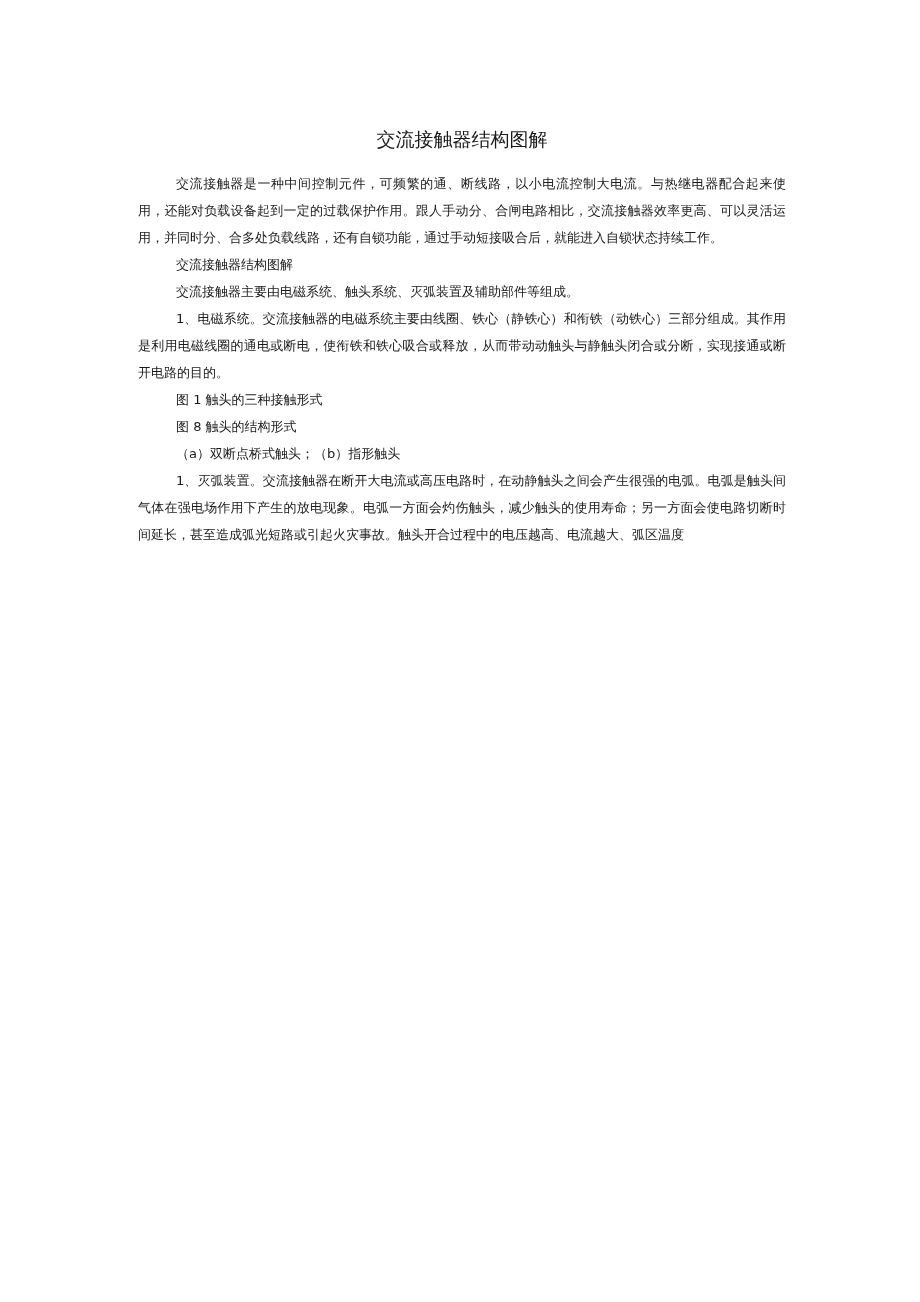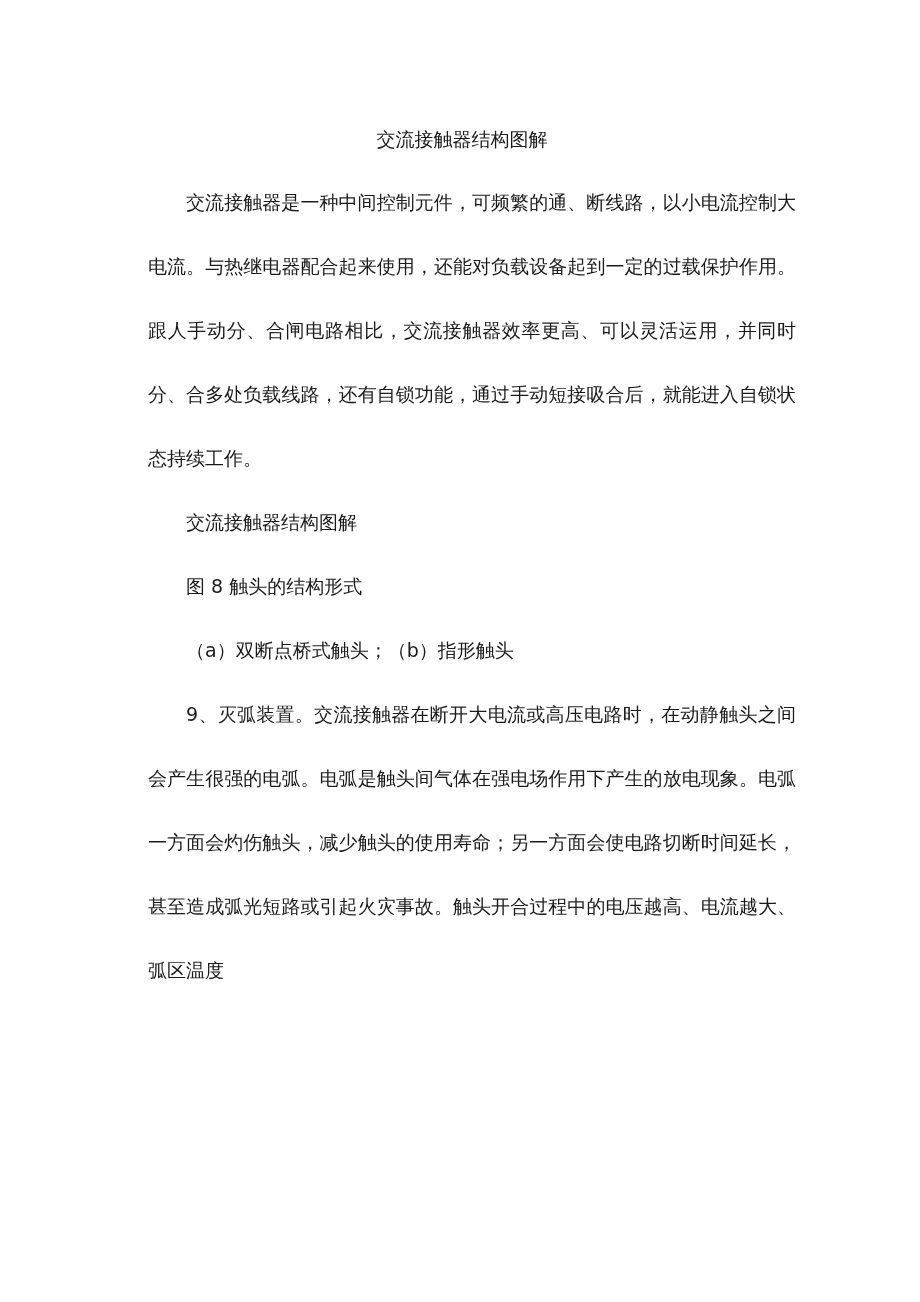--- a/index.html
+++ b/index.html
@@ -27,40 +27,43 @@
       left: 0;
       width: 648px;
       text-align: center;
       font-size: 19px;
       line-height: 30px;
       letter-spacing: 0;
     }
     .body {
       position: absolute;
       top: 170px;
-      left: 10px;
+      left: 0;
       width: 648px;
-      font-size: 19px;
-      line-height: 64px;
+      font-size: 13px;
+      line-height: 27px;
       text-align: justify;
     }
     .p {
       margin: 0;
       padding: 0;
     }
     .indent {
       text-indent: 38px;
     }
   </style>
 </head>
 <body>
 
 <div class="page">
   <div class="title">交流接触器结构图解</div>
 
   <div class="body">
     <p class="p indent">交流接触器是一种中间控制元件，可频繁的通、断线路，以小电流控制大电流。与热继电器配合起来使用，还能对负载设备起到一定的过载保护作用。跟人手动分、合闸电路相比，交流接触器效率更高、可以灵活运用，并同时分、合多处负载线路，还有自锁功能，通过手动短接吸合后，就能进入自锁状态持续工作。</p>
     <p class="p indent">交流接触器结构图解</p>
+    <p class="p indent">交流接触器主要由电磁系统、触头系统、灭弧装置及辅助部件等组成。</p>
+    <p class="p indent">1、电磁系统。交流接触器的电磁系统主要由线圈、铁心（静铁心）和衔铁（动铁心）三部分组成。其作用是利用电磁线圈的通电或断电，使衔铁和铁心吸合或释放，从而带动动触头与静触头闭合或分断，实现接通或断开电路的目的。</p>
+    <p class="p indent">图 1  触头的三种接触形式</p>
     <p class="p indent">图 8  触头的结构形式</p>
     <p class="p indent">（a）双断点桥式触头；（b）指形触头</p>
-    <p class="p indent">9、灭弧装置。交流接触器在断开大电流或高压电路时，在动静触头之间会产生很强的电弧。电弧是触头间气体在强电场作用下产生的放电现象。电弧一方面会灼伤触头，减少触头的使用寿命；另一方面会使电路切断时间延长，甚至造成弧光短路或引起火灾事故。触头开合过程中的电压越高、电流越大、弧区温度</p>
+    <p class="p indent">1、灭弧装置。交流接触器在断开大电流或高压电路时，在动静触头之间会产生很强的电弧。电弧是触头间气体在强电场作用下产生的放电现象。电弧一方面会灼伤触头，减少触头的使用寿命；另一方面会使电路切断时间延长，甚至造成弧光短路或引起火灾事故。触头开合过程中的电压越高、电流越大、弧区温度</p>
   </div>
 </div>
 
 </body></html>

